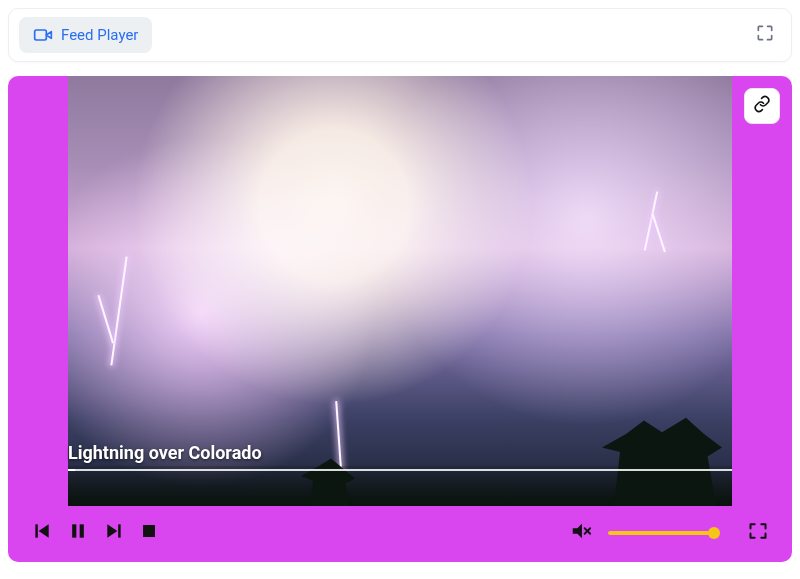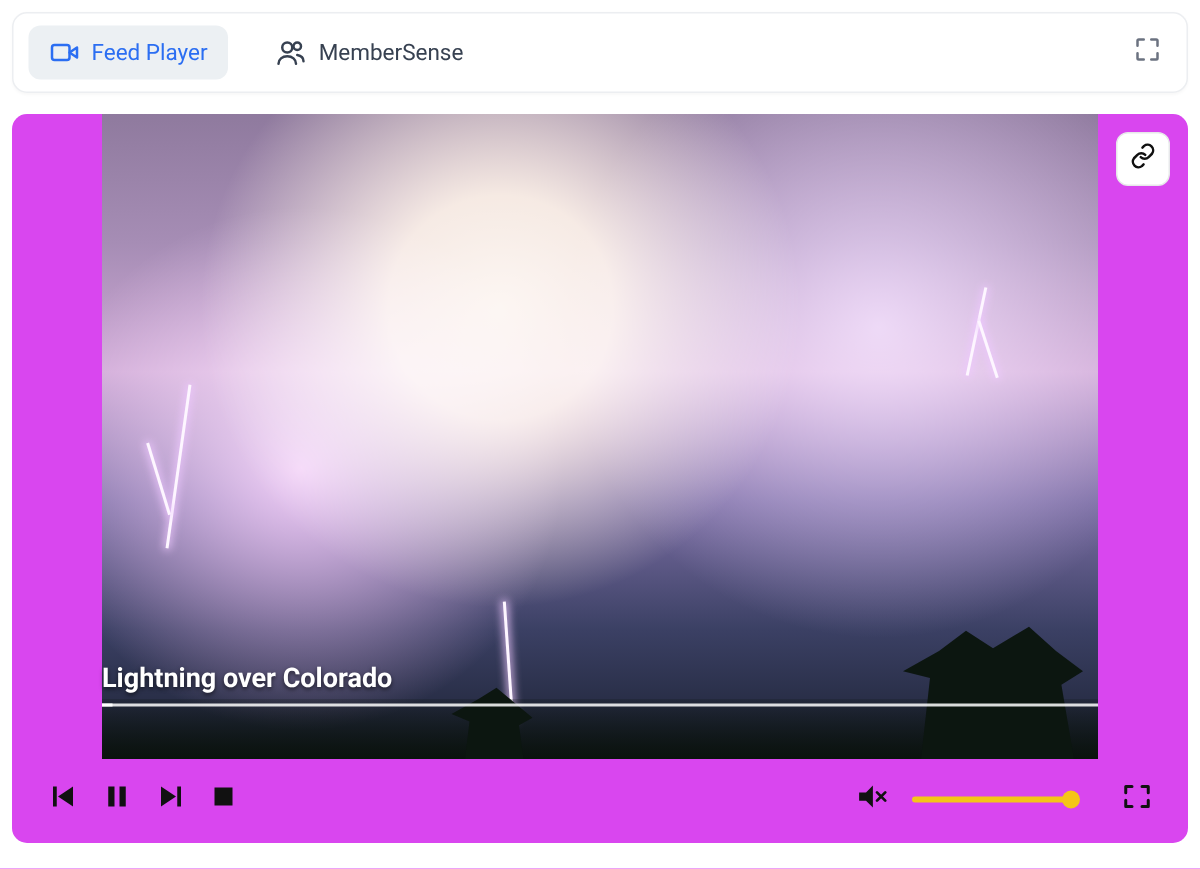--- a/index.html
+++ b/index.html
@@ -161,31 +161,20 @@
   <div class="tabbar">
     <div class="tab active">
       <span class="icon">
         <svg width="20" height="20" viewBox="0 0 24 24" fill="none" stroke="#2b6ef2" stroke-width="2" stroke-linecap="round" stroke-linejoin="round">
             <rect x="2" y="6" width="14" height="12" rx="2"></rect>
             <polygon points="22 8 16 12 22 16 22 8"></polygon>
           </svg>
       </span>
       <span>Feed Player</span>
     </div>
-    <div class="tab">
-      <span class="icon">
-        <svg width="20" height="20" viewBox="0 0 24 24" fill="none" stroke="#374151" stroke-width="2" stroke-linecap="round" stroke-linejoin="round">
-            <circle cx="9" cy="8" r="4"></circle>
-            <path d="M2 21c0-3.5 3-6 7-6s7 2.5 7 6"></path>
-            <circle cx="17" cy="7" r="3"></circle>
-            <path d="M22 19c0-2.5-2-4.5-5-5"></path>
-          </svg>
-      </span>
-      <span>MemberSense</span>
-    </div>
     <div class="spacer"></div>
     <div class="tb-btn">
       <span>
         <svg width="20" height="20" viewBox="0 0 24 24" fill="none" stroke="#6b7280" stroke-width="2" stroke-linecap="round" stroke-linejoin="round">
             <path d="M4 9V5a1 1 0 0 1 1-1h4"></path>
             <path d="M20 9V5a1 1 0 0 0-1-1h-4"></path>
             <path d="M4 15v4a1 1 0 0 0 1 1h4"></path>
             <path d="M20 15v4a1 1 0 0 1-1 1h-4"></path>
           </svg>
       </span>

